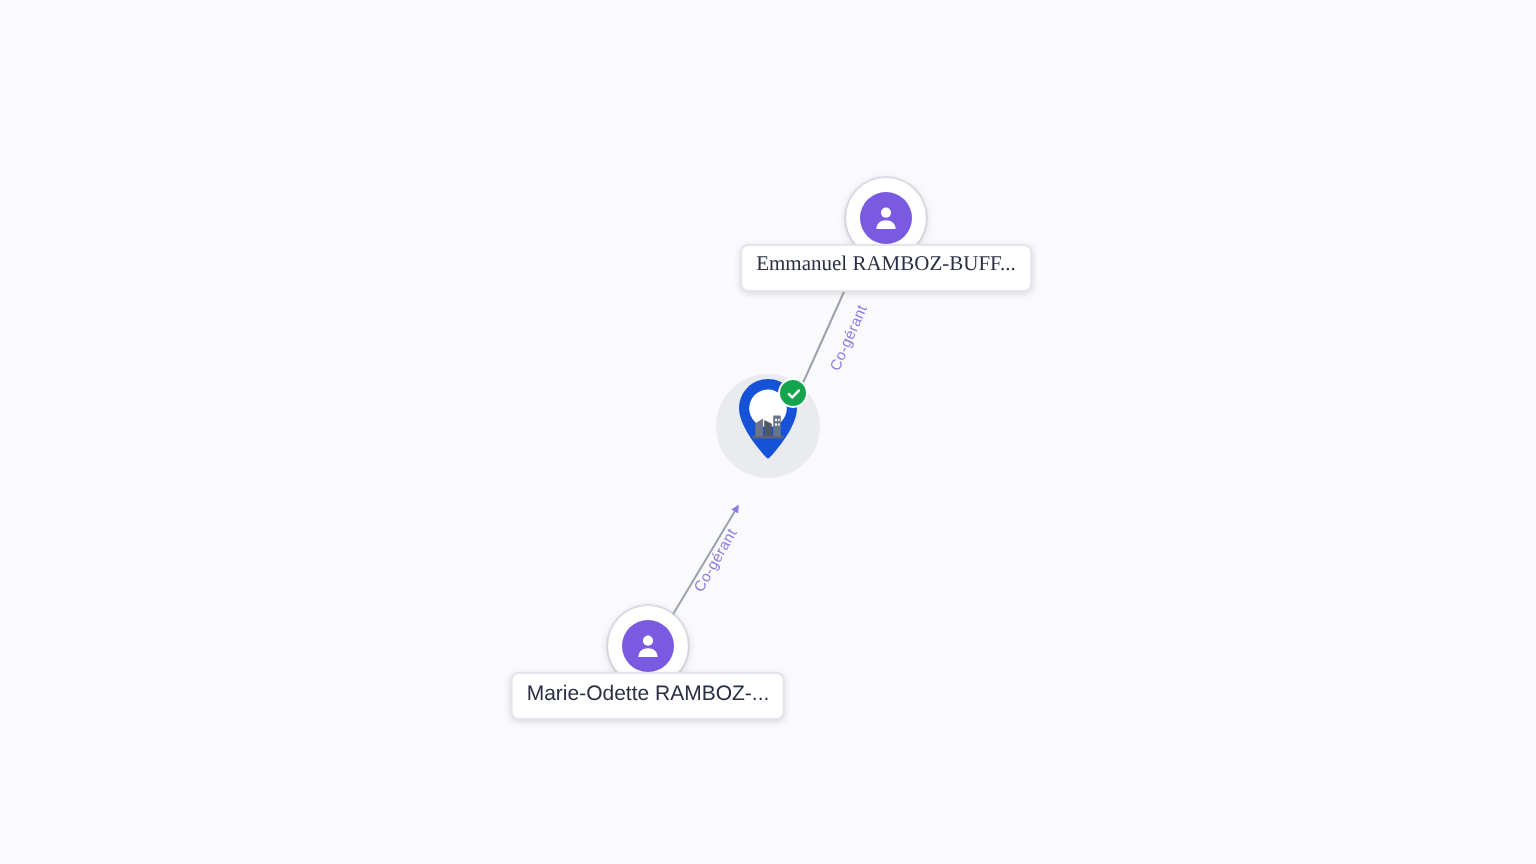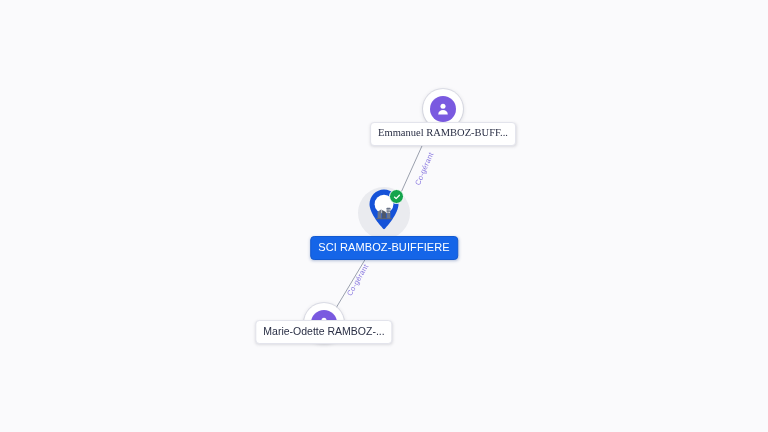--- a/index.html
+++ b/index.html
@@ -191,27 +191,26 @@
           <rect x="19.0" y="10.6" width="1.0" height="1.6" fill="#ffffff"></rect>
         </svg>
       </div>
       <div class="verified-badge">
         <svg width="8" height="8" viewBox="0 0 12 12" aria-hidden="true">
           <path d="M2.2 6.1 L4.7 8.5 L9.6 3.4" stroke="#ffffff" stroke-width="1.9" fill="none" stroke-linecap="round" stroke-linejoin="round"></path>
         </svg>
       </div>
     </div>
   </div>
-  <div class="label label-company" style="left:384px; top:236px;">SCI RAMBOZ-BUIFFIERE</div>
 
   <div class="node" style="left:324px; top:323px;">
     <div class="person-wrap">
       <div class="person-disc">
         <svg width="16" height="16" viewBox="0 0 24 24" aria-hidden="true">
           <circle cx="12" cy="8" r="3.8" fill="#ffffff"></circle>
           <path d="M4.8 20.2c0-4.1 3.3-6.6 7.2-6.6s7.2 2.5 7.2 6.6z" fill="#ffffff"></path>
         </svg>
       </div>
     </div>
   </div>
-  <div class="label label-person" style="left:324px; top:320px;">Marie-Odette RAMBOZ-...</div>
+  <div class="label label-person" style="left:324px; top:336px;">Marie-Odette RAMBOZ-...</div>
 
 </div>
 
 </body></html>

